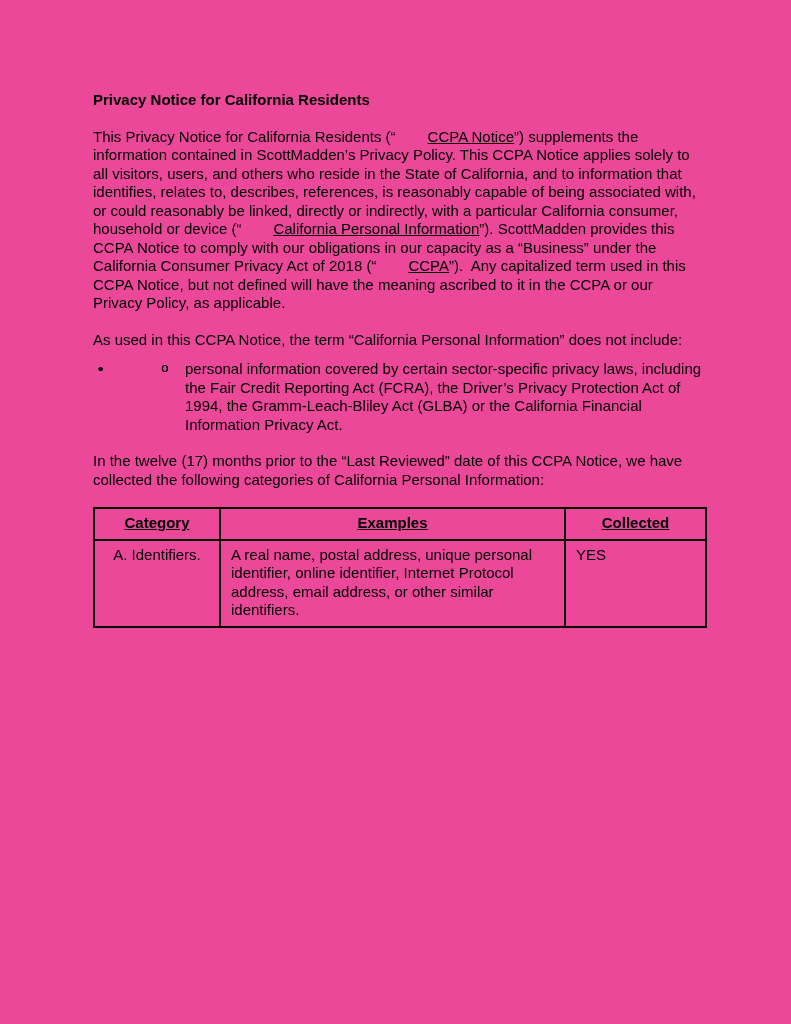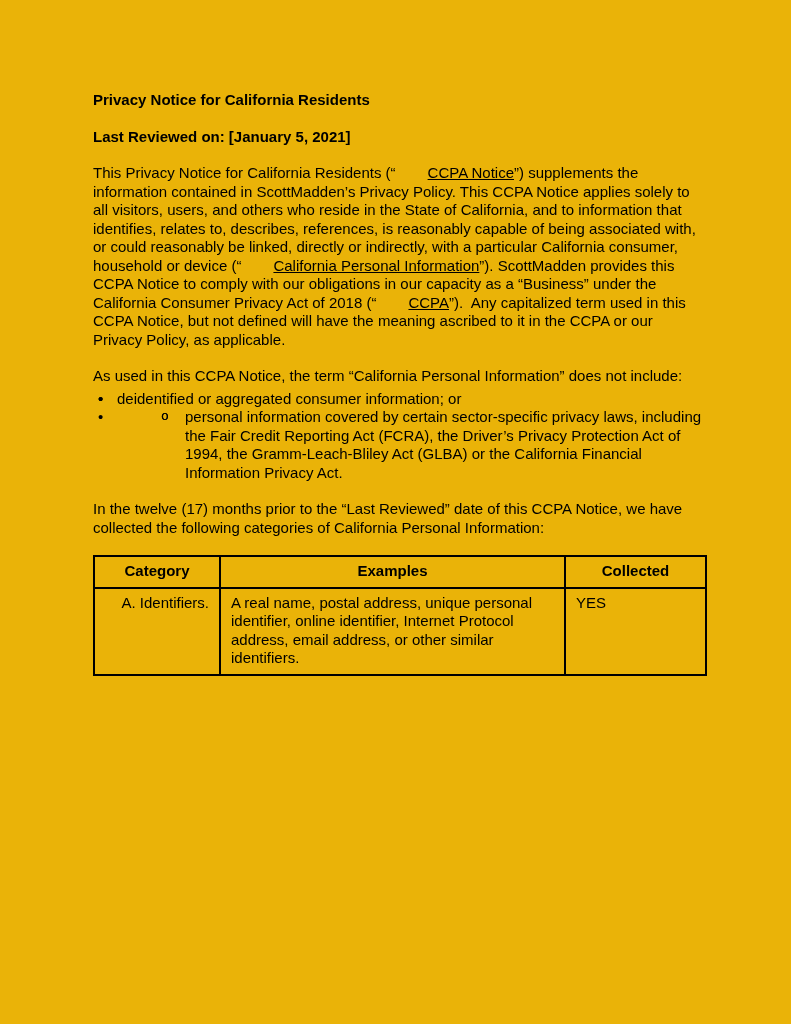--- a/index.html
+++ b/index.html
@@ -1,73 +1,72 @@
 <!DOCTYPE html>
 <html><head>
 <meta charset="utf-8">
 <style>
   html, body { margin: 0; padding: 0; background: #e8e8e8; }
   .page {
     width: 791px;
     height: 1024px;
-    background: #eab308;
+    background: #ec4899;
     box-sizing: border-box;
     padding: 91px 86px 0 93px;
     font-family: "Liberation Sans", "DejaVu Sans", sans-serif;
     font-size: 15px;
     line-height: 18.5px;
     color: #000;
     overflow: hidden;
   }
   .para, .hd { margin: 0 0 18px 0; white-space: pre-wrap; }
   .hd { font-weight: bold; font-size: 15px; }
-  .lead { margin-bottom: 4px; }
+  .lead { margin-bottom: 11px; }
   .u { text-decoration: underline; padding-left: 32px; }
   ul.excl { list-style: none; margin: 0 0 18px 0; padding: 0; }
   li.b1 { position: relative; padding-left: 24px; }
   li.b1 > .mark { position: absolute; left: 5px; top: 0; }
   li.b2 { position: relative; padding-left: 92px; }
   li.b2 > .mark { position: absolute; left: 68px; top: 0; font-family: "Liberation Mono", monospace; font-size: 13px; }
   table.cats {
     border-collapse: collapse;
     width: 612px;
     margin-top: 14px;
     table-layout: fixed;
   }
   table.cats th, table.cats td {
     border: 2px solid #000;
     padding: 5px 10px 6px 10px;
     vertical-align: top;
     font-size: 15px;
     line-height: 18.5px;
   }
-  table.cats th { font-weight: bold; text-align: center; }
-  td.cat { text-align: right; border-radius: 24px; }
+  table.cats th { font-weight: bold; text-align: center; text-decoration: underline; }
+  td.cat { text-align: center; border-radius: 24px; }
   td.coll { }
   col.c-cat { width: 126px; }
   col.c-ex  { width: 345px; }
   col.c-col { width: 141px; }
 </style>
 </head>
 <body>
 
 <div class="page">
 
   <h1 class="hd">Privacy Notice for California Residents</h1>
 
-  <p class="para hd">Last Reviewed on: [January 5, 2021]</p>
 
   <p class="para"><span>This Privacy Notice for California Residents (“</span><span class="u">CCPA Notice</span><span>”) supplements the information contained in ScottMadden’s Privacy Policy. This CCPA Notice applies solely to all visitors, users, and others who reside in the State of California, and to information that identifies, relates to, describes, references, is reasonably capable of being associated with, or could reasonably be linked, directly or indirectly, with a particular California consumer, household or device (“</span><span class="u">California Personal Information</span><span>”). ScottMadden provides this CCPA Notice to comply with our obligations in our capacity as a “Business” under the California Consumer Privacy Act of 2018 (“</span><span class="u">CCPA</span><span>”).  Any capitalized term used in this CCPA Notice, but not defined will have the meaning ascribed to it in the CCPA or our Privacy Policy, as applicable.</span></p>
 
 
   <p class="para lead">As used in this CCPA Notice, the term “California Personal Information” does not include:</p>
 
   <ul class="excl">
     <li class="b1"><span class="mark">•</span></li>
-    <li class="b1"><span class="mark">•</span><span>deidentified or aggregated consumer information; or</span></li>
+    <li class="b1"><span class="mark">•</span></li>
     <li class="b1"><span class="mark">•</span></li>
     <li class="b2"><span class="mark">o</span></li>
     <li class="b2"><span class="mark">o</span><span>personal information covered by certain sector-specific privacy laws, including the Fair Credit Reporting Act (FCRA), the Driver’s Privacy Protection Act of 1994, the Gramm-Leach-Bliley Act (GLBA) or the California Financial Information Privacy Act.</span></li>
   </ul>
 
 
   <p class="para">In the twelve (17) months prior to the “Last Reviewed” date of this CCPA Notice, we have collected the following categories of California Personal Information:</p>
 
   <table class="cats">
     <colgroup>

